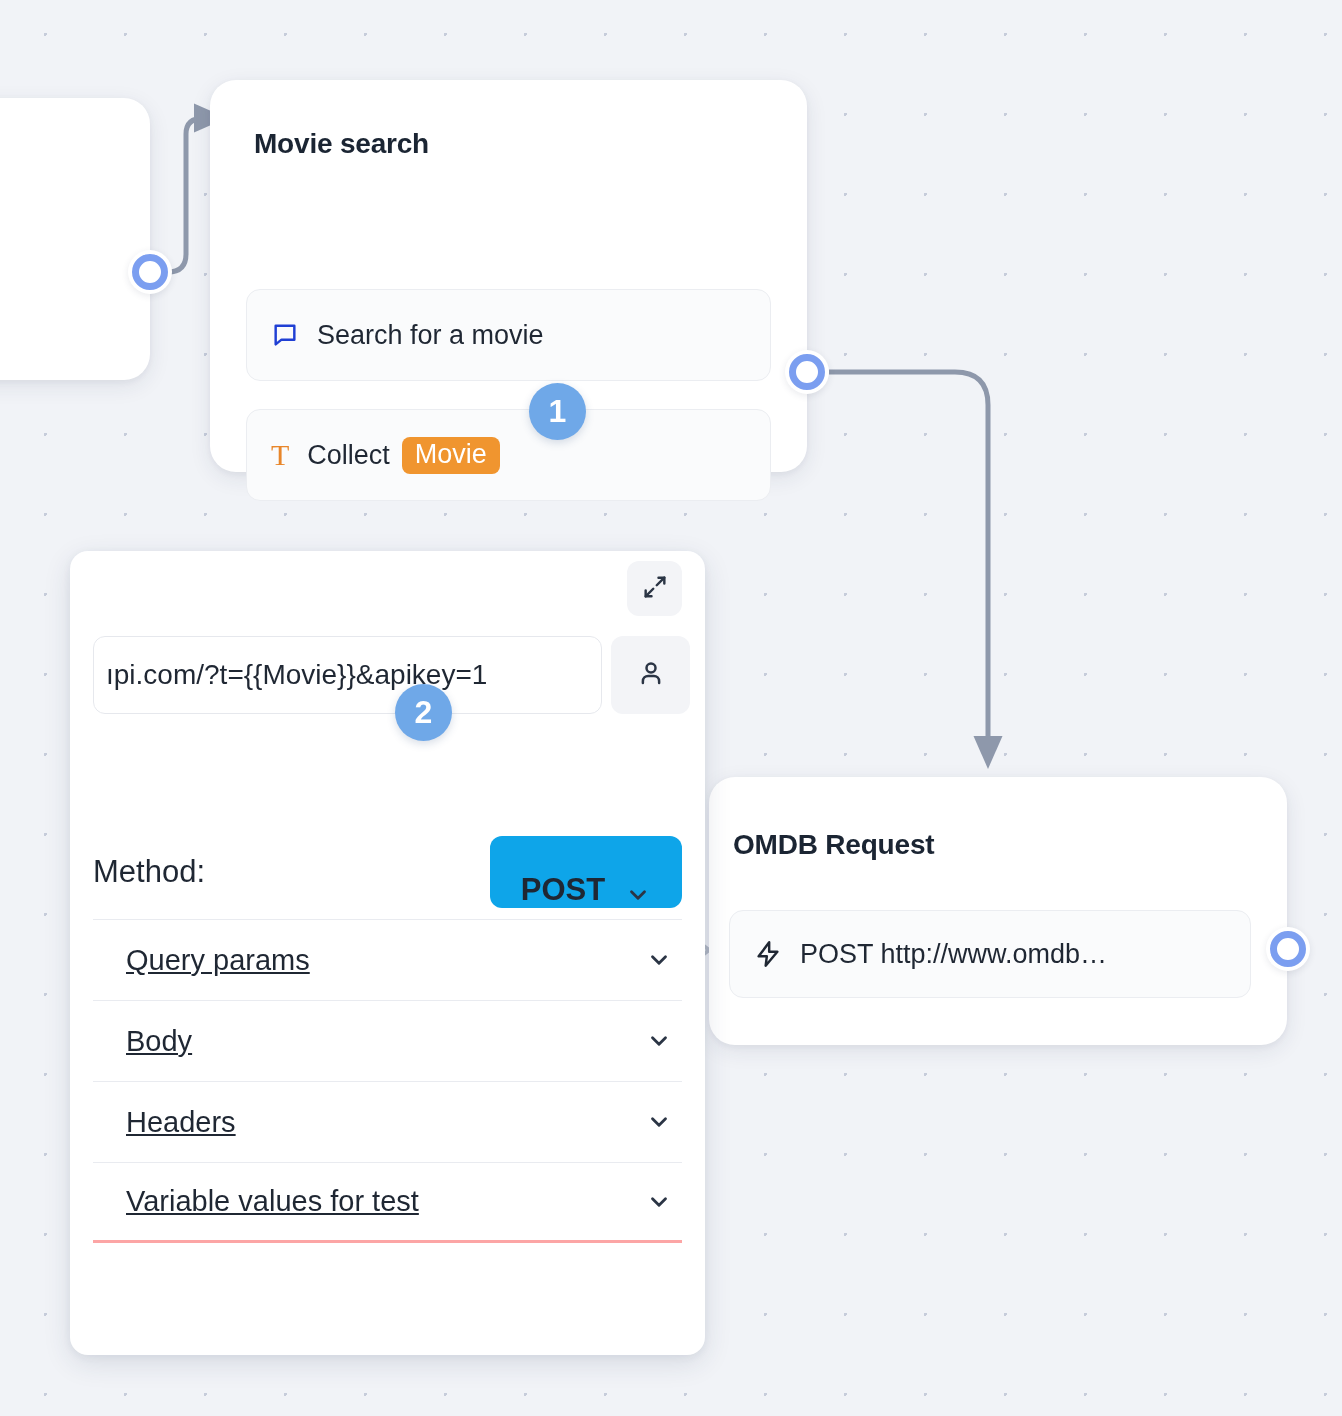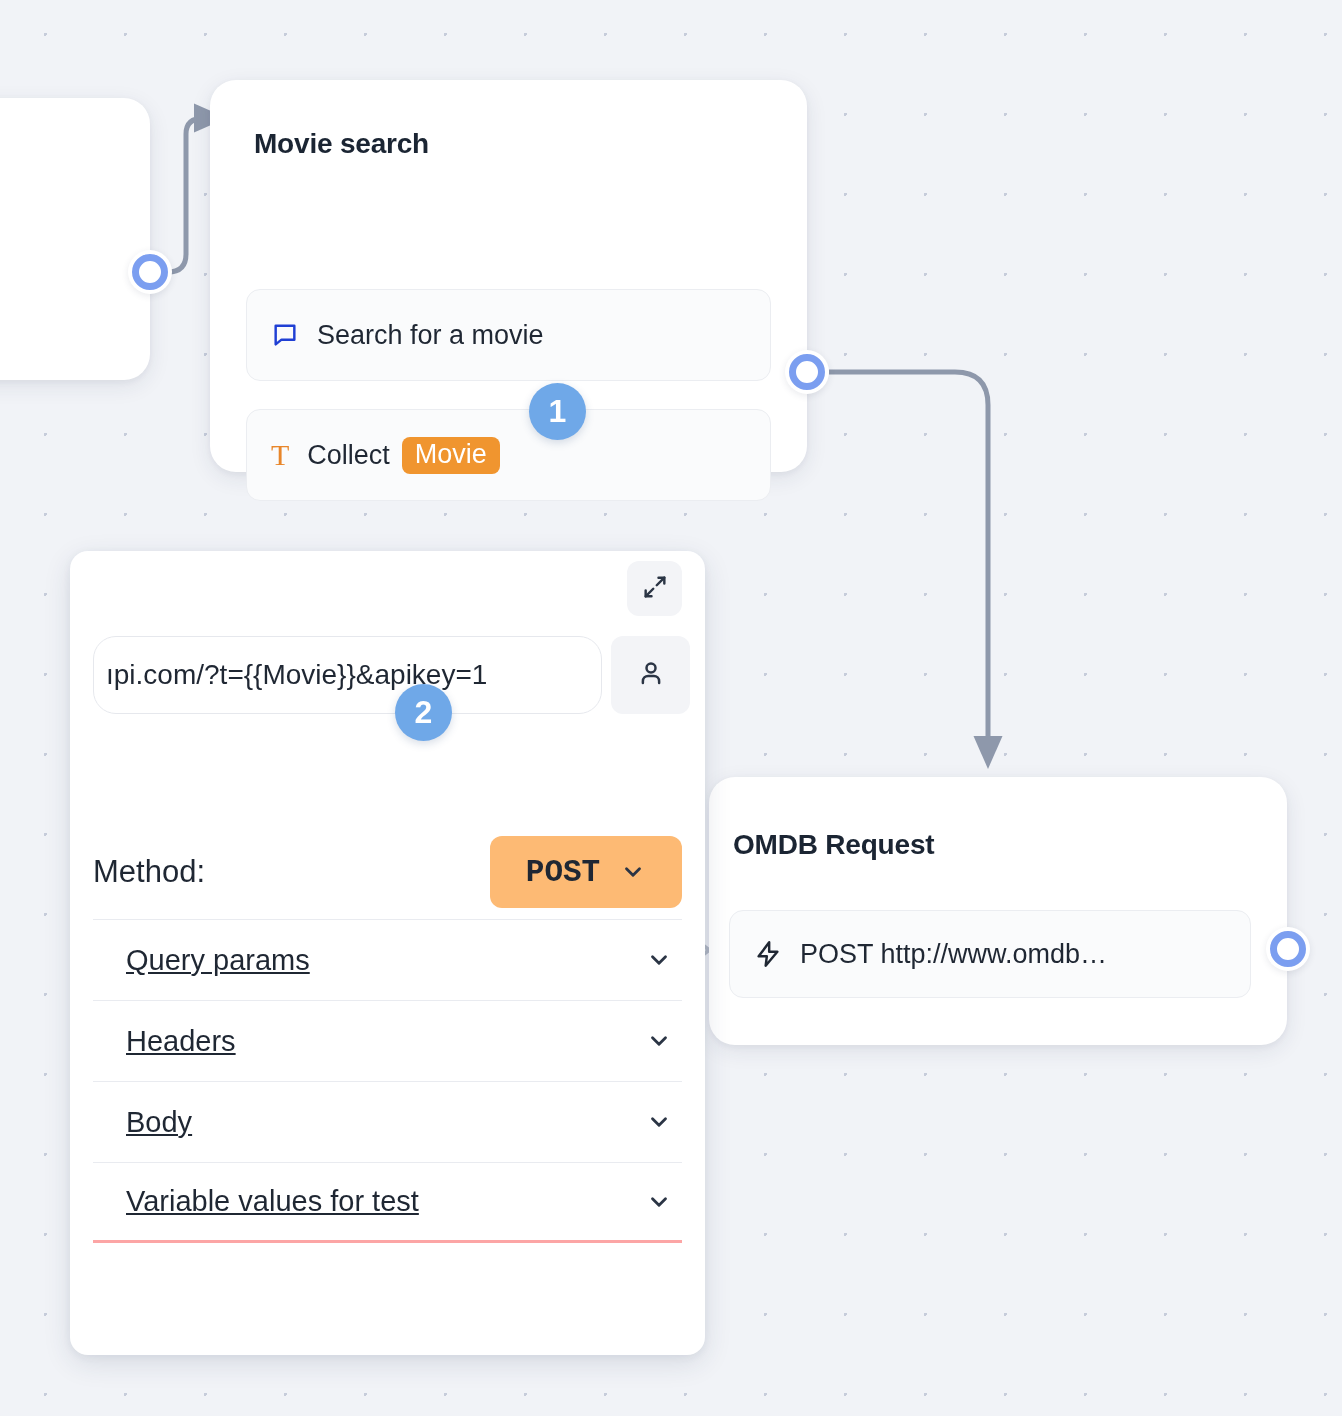--- a/index.html
+++ b/index.html
@@ -168,21 +168,21 @@
   }
 
   .url-row {
     position: absolute;
     left: 23px; top: 85px;
     display: flex; align-items: stretch; gap: 9px;
   }
   .url-input {
     width: 509px; height: 78px;
     border: 1px solid #e6e8ed;
-    border-radius: 23px;
+    border-radius: 12px;
     background: #ffffff;
     font-family: "Liberation Sans", sans-serif;
     font-size: 28px;
     color: #1f2733;
     padding: 0 12px;
     outline: none;
   }
   .user-btn {
     width: 79px; height: 78px;
     background: #f3f4f7;
@@ -216,29 +216,28 @@
   }
 
   .method-row {
     position: absolute;
     left: 23px; top: 285px;
     width: 589px;
     display: flex; align-items: center; justify-content: space-between;
   }
   .method-label { font-size: 31px; color: #1f2733; }
   .method-select {
-    background: #fdba74;
+    background: #0ea5e9;
     border-radius: 12px;
     height: 72px;
     min-width: 192px;
-    display: flex; align-items: center; justify-content: center;
+    display: flex; align-items: flex-end; justify-content: center;
     gap: 20px;
     padding: 0 24px;
     cursor: pointer;
-    font-family: Liberation Mono, monospace;
   }
   .method-value { font-size: 31px; font-weight: bold; color: #1f2733; }
 
   .accordion {
     position: absolute;
     left: 23px; top: 368px;
     width: 589px;
   }
   .acc-item {
     height: 81px;
@@ -371,30 +370,30 @@
       <div class="acc-item">
         <span class="acc-label">Query params</span>
         <span>
           <svg class="chev" viewBox="0 0 24 24" fill="none" stroke="#2b3545" stroke-width="2.6" stroke-linecap="round" stroke-linejoin="round">
             <polyline points="6,9 12,15 18,9"></polyline>
           </svg>
         </span>
       </div>
 
       <div class="acc-item">
-        <span class="acc-label">Headers</span>
+        <span class="acc-label">Body</span>
         <span>
           <svg class="chev" viewBox="0 0 24 24" fill="none" stroke="#2b3545" stroke-width="2.6" stroke-linecap="round" stroke-linejoin="round">
             <polyline points="6,9 12,15 18,9"></polyline>
           </svg>
         </span>
       </div>
 
       <div class="acc-item">
-        <span class="acc-label">Body</span>
+        <span class="acc-label">Headers</span>
         <span>
           <svg class="chev" viewBox="0 0 24 24" fill="none" stroke="#2b3545" stroke-width="2.6" stroke-linecap="round" stroke-linejoin="round">
             <polyline points="6,9 12,15 18,9"></polyline>
           </svg>
         </span>
       </div>
 
       <div class="acc-item">
         <span class="acc-label">Variable values for test</span>
         <span>

